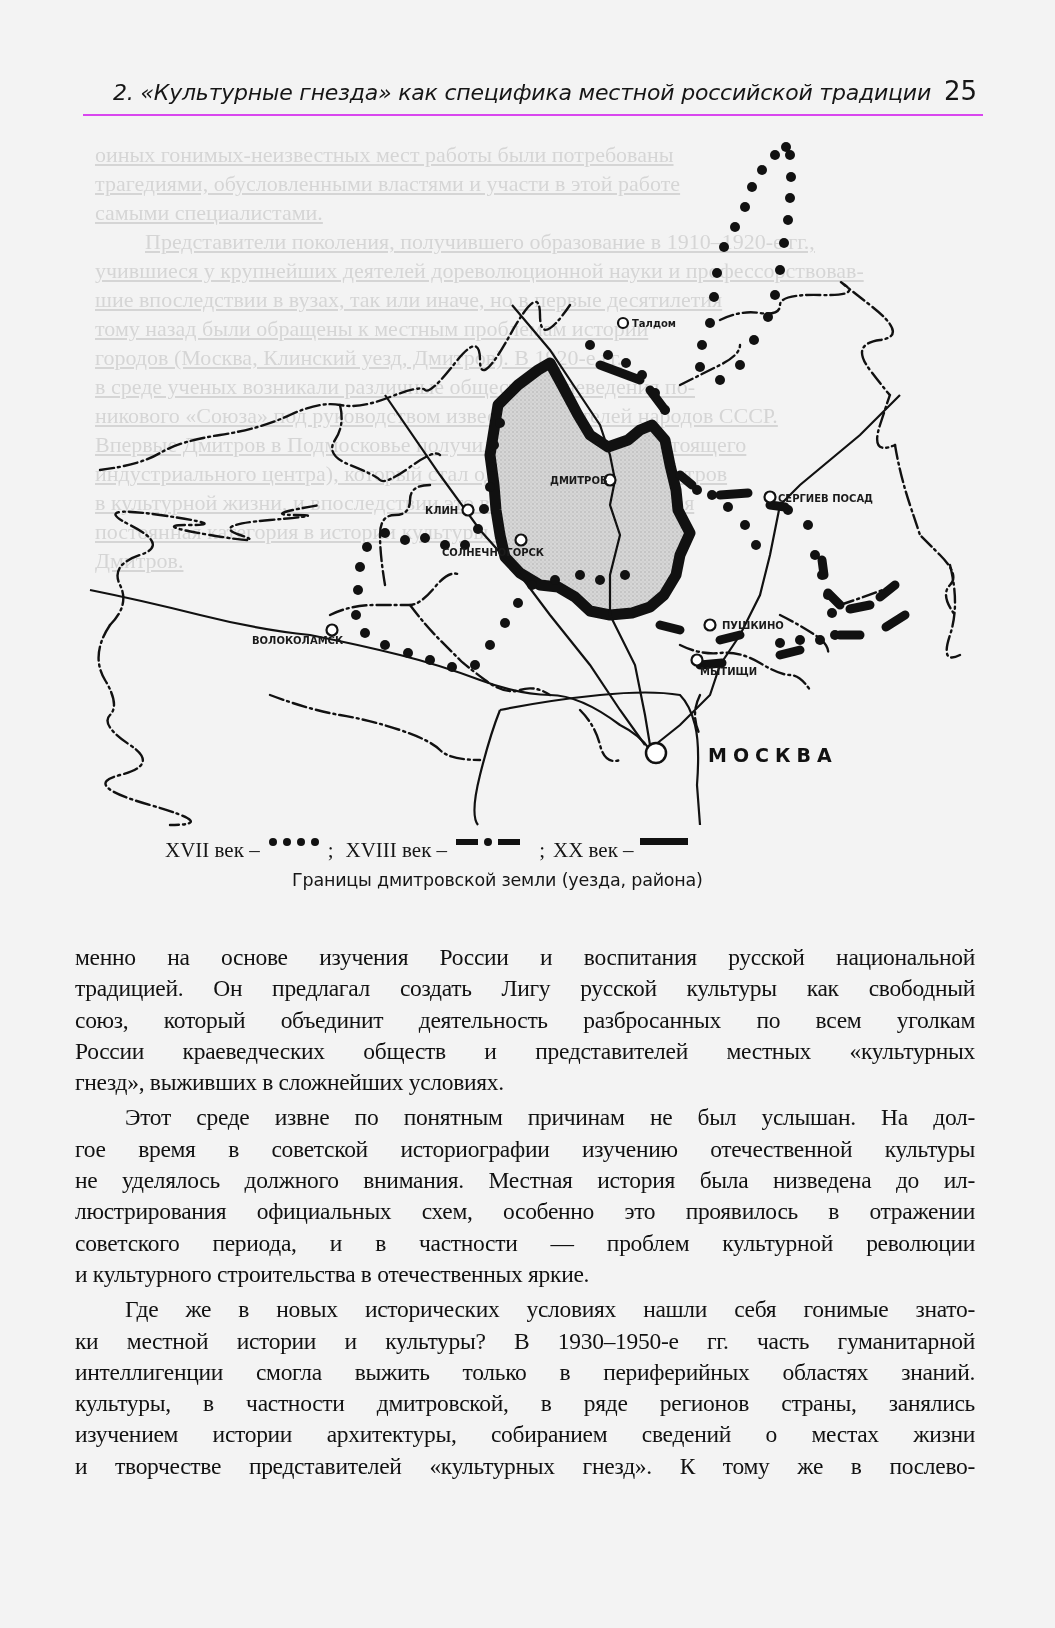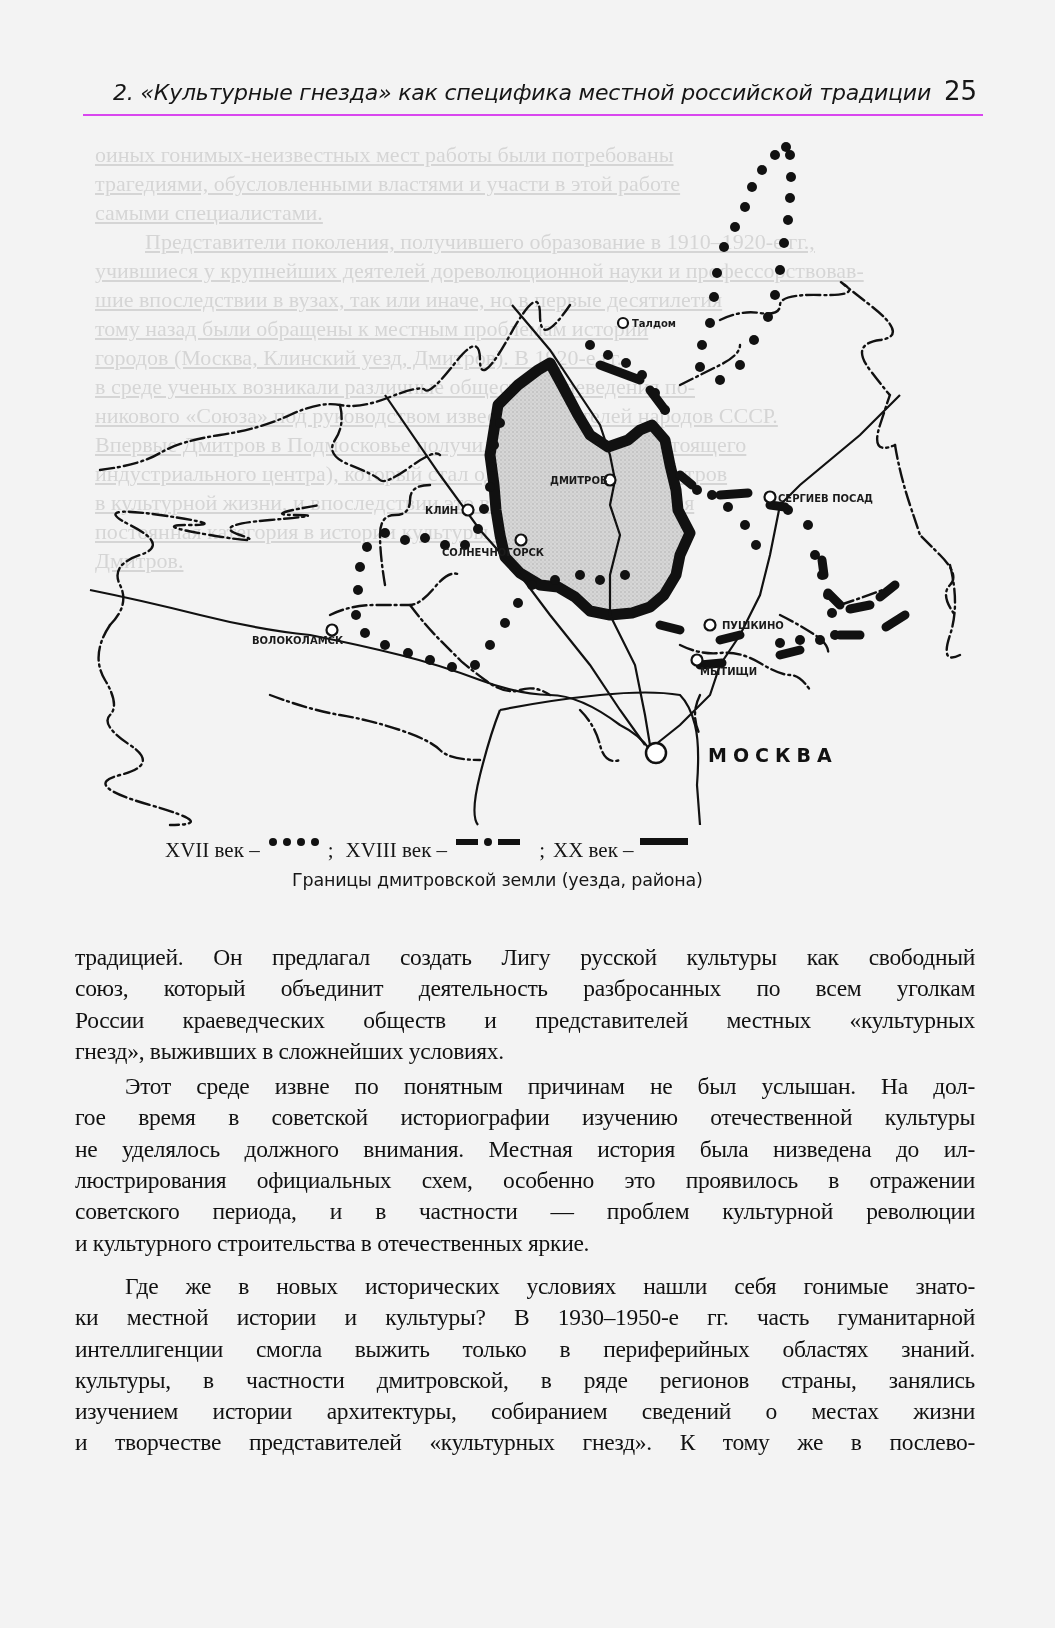--- a/index.html
+++ b/index.html
@@ -248,34 +248,35 @@
   </span>
   <span style="margin-left:10px">;</span>
   <span style="margin-left:8px">XX век –</span>
   <span class="bar"></span>
 </div>
 
 <div class="caption">Границы дмитровской земли (уезда, района)</div>
 
 <div class="body-text">
   <p>
+    <span class="line">менно на основе изучения России и воспитания русской национальной</span>
     <span class="line">традицией. Он предлагал создать Лигу русской культуры как свободный</span>
     <span class="line">союз, который объединит деятельность разбросанных по всем уголкам</span>
     <span class="line">России краеведческих обществ и представителей местных «культурных</span>
     <span class="line last">гнезд», выживших в сложнейших условиях.</span>
   </p>
   <p style="margin-top:4px">
     <span class="line" style="padding-left:50px">Этот среде извне по понятным причинам не был услышан. На дол-</span>
     <span class="line">гое время в советской историографии изучению отечественной культуры</span>
     <span class="line">не уделялось должного внимания. Местная история была низведена до ил-</span>
     <span class="line">люстрирования официальных схем, особенно это проявилось в отражении</span>
     <span class="line">советского периода, и в частности — проблем культурной революции</span>
     <span class="line last">и культурного строительства в отечественных яркие.</span>
   </p>
-  <p style="margin-top:12px">
+  <p style="margin-top:4px">
     <span class="line" style="padding-left:50px">Где же в новых исторических условиях нашли себя гонимые знато-</span>
     <span class="line">ки местной истории и культуры? В 1930–1950-е гг. часть гуманитарной</span>
     <span class="line">интеллигенции смогла выжить только в периферийных областях знаний.</span>
     <span class="line">культуры, в частности дмитровской, в ряде регионов страны, занялись</span>
     <span class="line">изучением истории архитектуры, собиранием сведений о местах жизни</span>
     <span class="line">и творчестве представителей «культурных гнезд». К тому же в послево-</span>
   </p>
 </div>
 
 </body></html>

